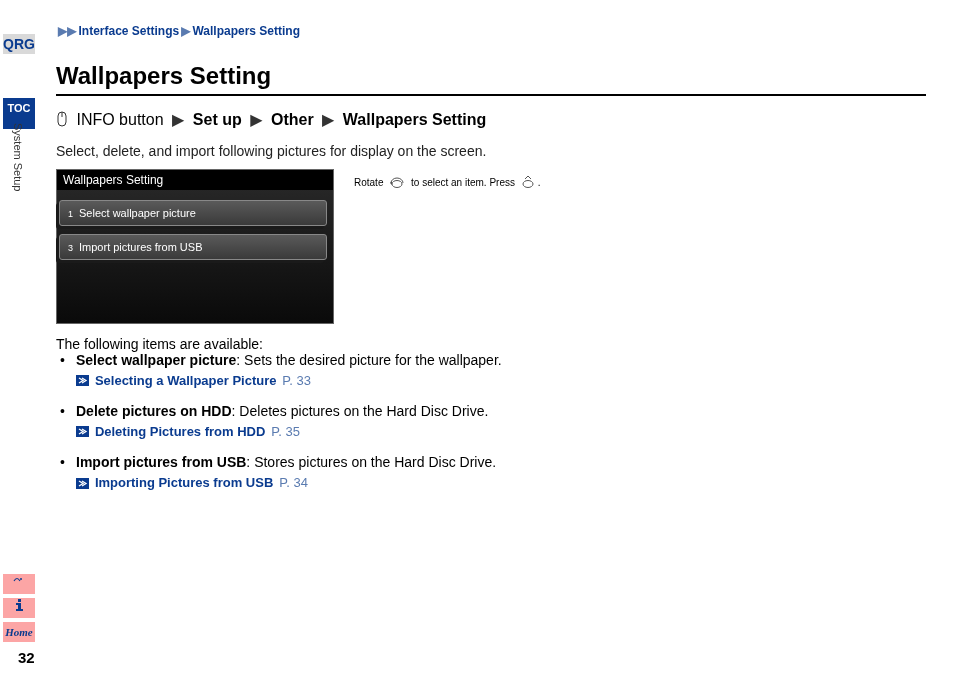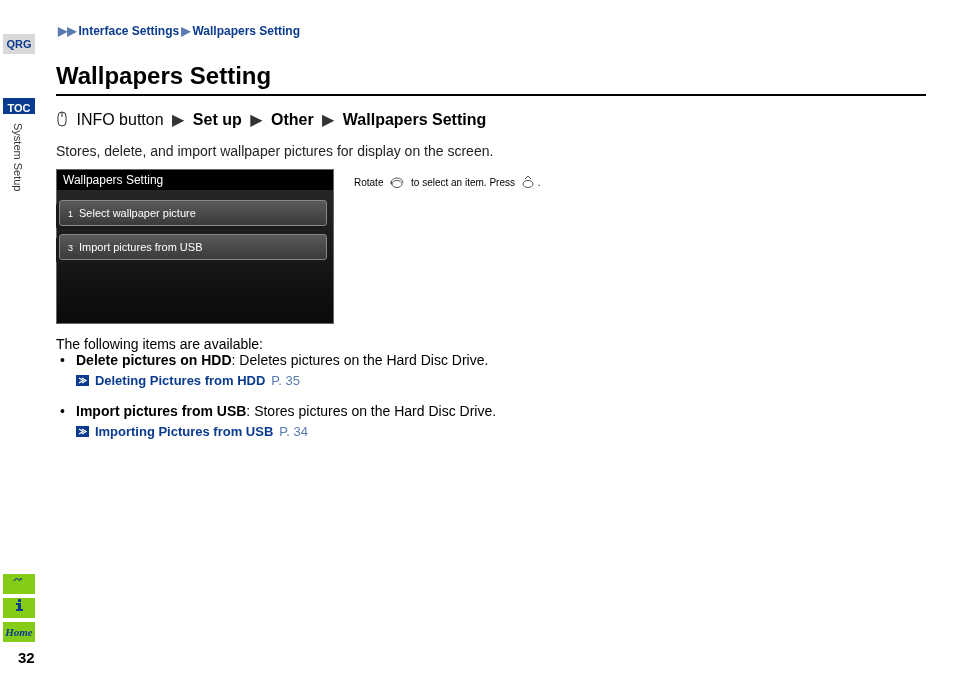--- a/index.html
+++ b/index.html
@@ -21,30 +21,30 @@
   }
   .qrg-tab {
     position: absolute;
     top: 34px;
     left: 3px;
     width: 32px;
     height: 20px;
     background: #d9d9d9;
     color: #0a3b8f;
     font-weight: bold;
-    font-size: 11px;
+    font-size: 14px;
     text-align: center;
     line-height: 20px;
   }
   .toc-tab {
     position: absolute;
     top: 98px;
     left: 3px;
     width: 32px;
-    height: 16px;
+    height: 31px;
     background: #0a3b8f;
     color: #fff;
     font-weight: bold;
     font-size: 11px;
     text-align: center;
     line-height: 20px;
   }
   .side-text {
     position: absolute;
     top: 123px;
@@ -57,21 +57,21 @@
     position: absolute;
     bottom: 32px;
     left: 3px;
     display: flex;
     flex-direction: column;
     gap: 4px;
   }
   .side-icon {
     width: 32px;
     height: 20px;
-    background: #84cc16;
+    background: #fca5a5;
     color: #0a3b8f;
     font-size: 12px;
     text-align: center;
     line-height: 20px;
     font-weight: bold;
   }
   .side-icon.home {
     font-style: italic;
     font-family: "Comic Sans MS", cursive;
     font-size: 11px;
@@ -212,21 +212,21 @@
     </span>
     <span>INFO button</span>
     <span class="arrow">▶</span>
     <span class="bold">Set up</span>
     <span class="arrow">▶</span>
     <span class="bold">Other</span>
     <span class="arrow">▶</span>
     <span class="bold">Wallpapers Setting</span>
   </div>
 
-  <div class="intro">Stores, delete, and import wallpaper pictures for display on the screen.</div>
+  <div class="intro">Select, delete, and import following pictures for display on the screen.</div>
 
   <div class="row">
     <div class="screenshot">
       <div class="ss-title">Wallpapers Setting</div>
       <div class="ss-stack">
         <div class="ss-item"><span class="num">1</span><span>Select wallpaper picture</span></div>
         <div class="ss-item"><span class="num">3</span><span>Import pictures from USB</span></div>
       </div>
     </div>
     <div class="rotate-text">
@@ -245,20 +245,31 @@
             <path d="M5 4 L8 1 L11 4" stroke="#555" stroke-width="1" fill="none"></path>
           </svg>
       </span><span>.</span>
     </div>
   </div>
 
   <div class="avail">The following items are available:</div>
 
   <ul class="items">
     <li>
+      <span class="item-title">Select wallpaper picture</span><span>: Sets the desired picture for the wallpaper.</span>
+      <div class="link-row">
+        <span class="link-icon"><svg width="13" height="11" viewBox="0 0 13 11">
+              <rect width="13" height="11" fill="#0a3b8f"></rect>
+              <path d="M3 3 L7 5.5 L3 8 M6 3 L10 5.5 L6 8" stroke="#fff" stroke-width="1.3" fill="none"></path>
+            </svg></span>
+        <span class="link">Selecting a Wallpaper Picture</span>
+        <span class="page">P. 33</span>
+      </div>
+    </li>
+    <li>
       <span class="item-title">Delete pictures on HDD</span><span>: Deletes pictures on the Hard Disc Drive.</span>
       <div class="link-row">
         <span class="link-icon"><svg width="13" height="11" viewBox="0 0 13 11">
               <rect width="13" height="11" fill="#0a3b8f"></rect>
               <path d="M3 3 L7 5.5 L3 8 M6 3 L10 5.5 L6 8" stroke="#fff" stroke-width="1.3" fill="none"></path>
             </svg></span>
         <span class="link">Deleting Pictures from HDD</span>
         <span class="page">P. 35</span>
       </div>
     </li>

